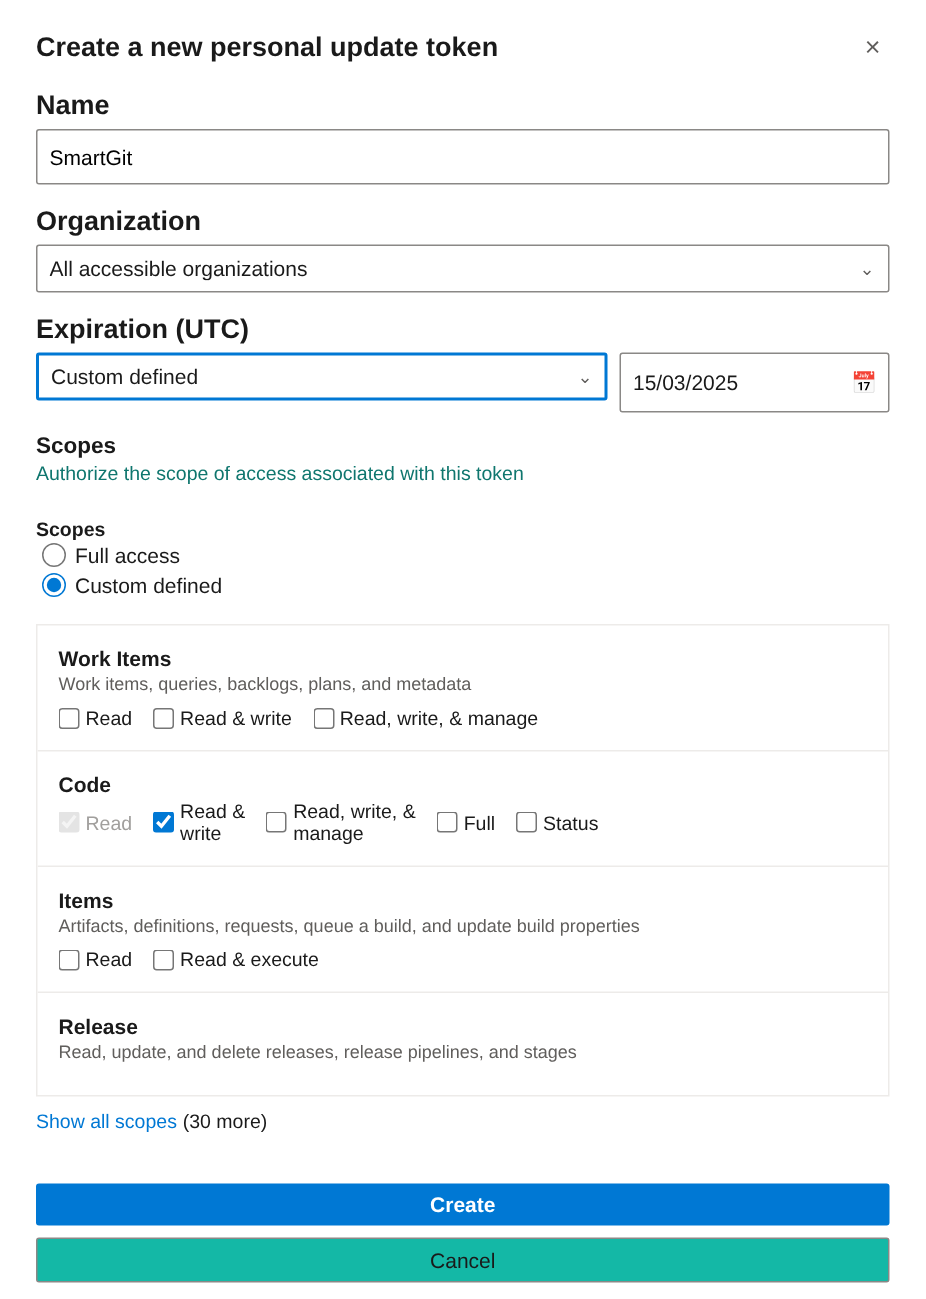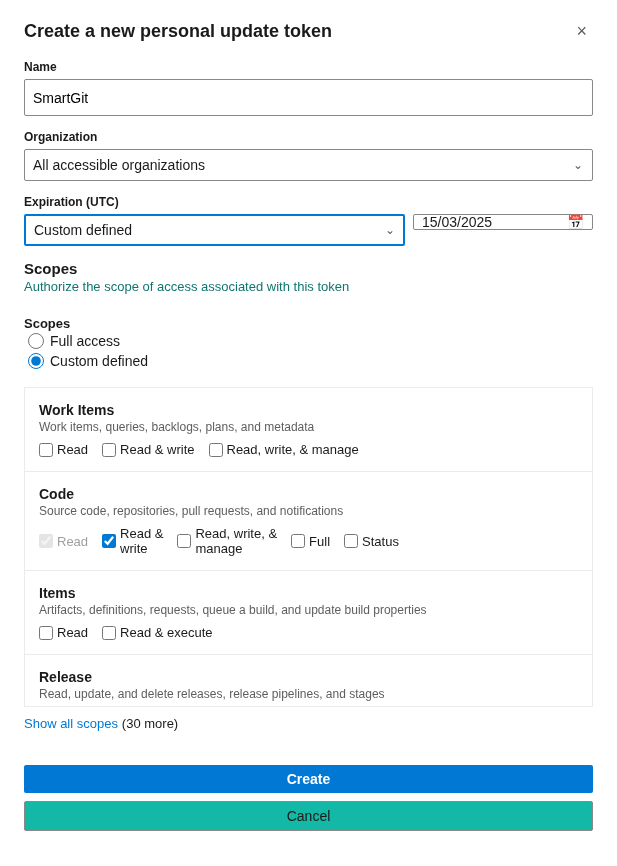--- a/index.html
+++ b/index.html
@@ -36,21 +36,21 @@
     .close-btn {
       background: none;
       border: none;
       cursor: pointer;
       font-size: 18px;
       color: #605e5c;
       line-height: 1;
       padding: 2px 6px;
     }
     .field-label {
-      font-size: 12px;
+      font-size: 18px;
       font-weight: 600;
       color: #1a1a1a;
       margin-bottom: 5px;
     }
     .text-input {
       width: 100%;
       height: 37px;
       border: 1px solid #8a8886;
       border-radius: 2px;
       padding: 0 8px;
@@ -106,21 +106,21 @@
       cursor: pointer;
       outline: none;
       color: #1a1a1a;
     }
     .date-input-wrapper {
       position: relative;
       width: 180px;
     }
     .date-input {
       width: 100%;
-      height: 16px;
+      height: 40px;
       border: 1px solid #8a8886;
       border-radius: 2px;
       padding: 0 32px 0 8px;
       font-size: 14px;
       outline: none;
       color: #1a1a1a;
     }
     .calendar-icon {
       position: absolute;
       right: 8px;
@@ -339,21 +339,20 @@
         </div>
         <div class="checkbox-item">
           <input type="checkbox" id="wi-rwm" style="">
           <label for="wi-rwm">Read, write, &amp; manage</label>
         </div>
       </div>
     </div>
 
     <div class="scope-block">
       <div class="scope-block-title">Code</div>
-      <div class="scope-block-desc">Source code, repositories, pull requests, and notifications</div>
       <div class="checkbox-row">
         <div class="checkbox-item">
           <input type="checkbox" id="code-read" checked="" disabled="" style="">
           <label for="code-read" style="color:#a19f9d;">Read</label>
         </div>
         <div class="checkbox-item">
           <input type="checkbox" id="code-rw" checked="" style="">
           <label for="code-rw">Read &amp;<br>write</label>
         </div>
         <div class="checkbox-item">

